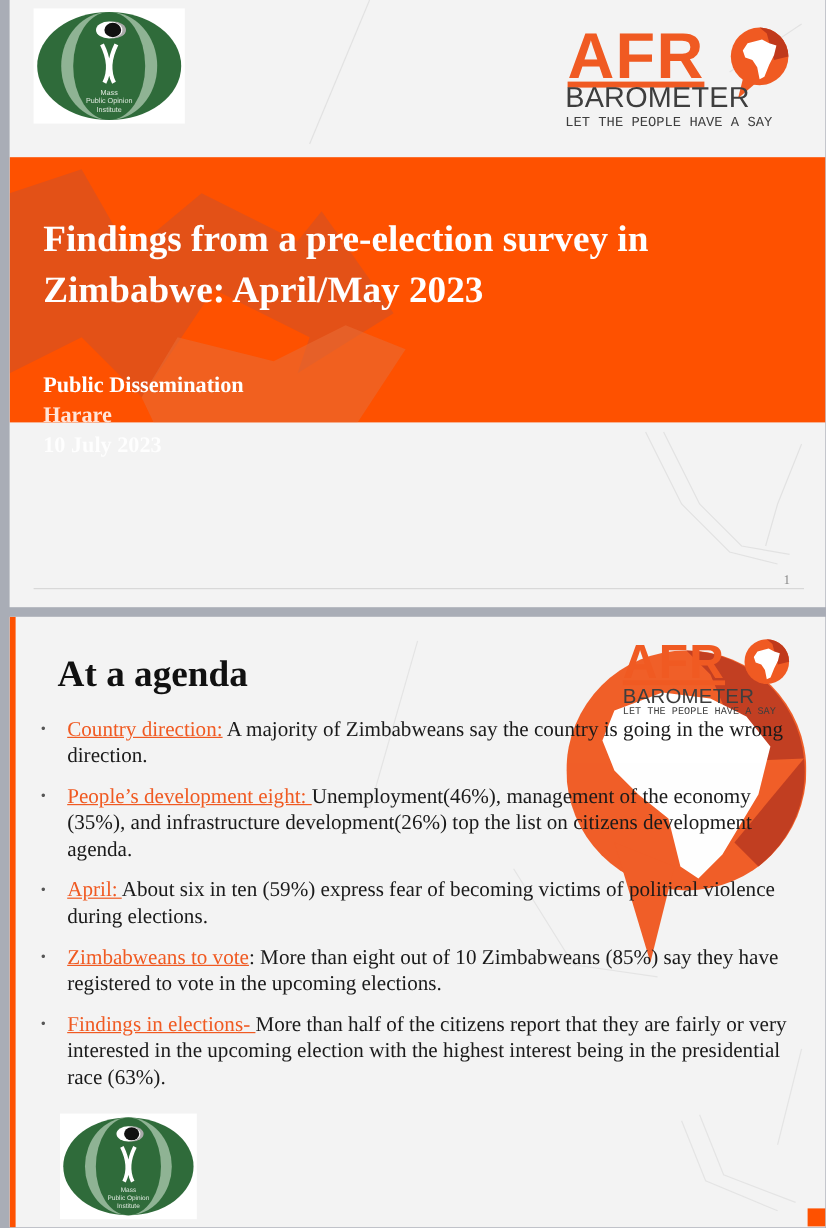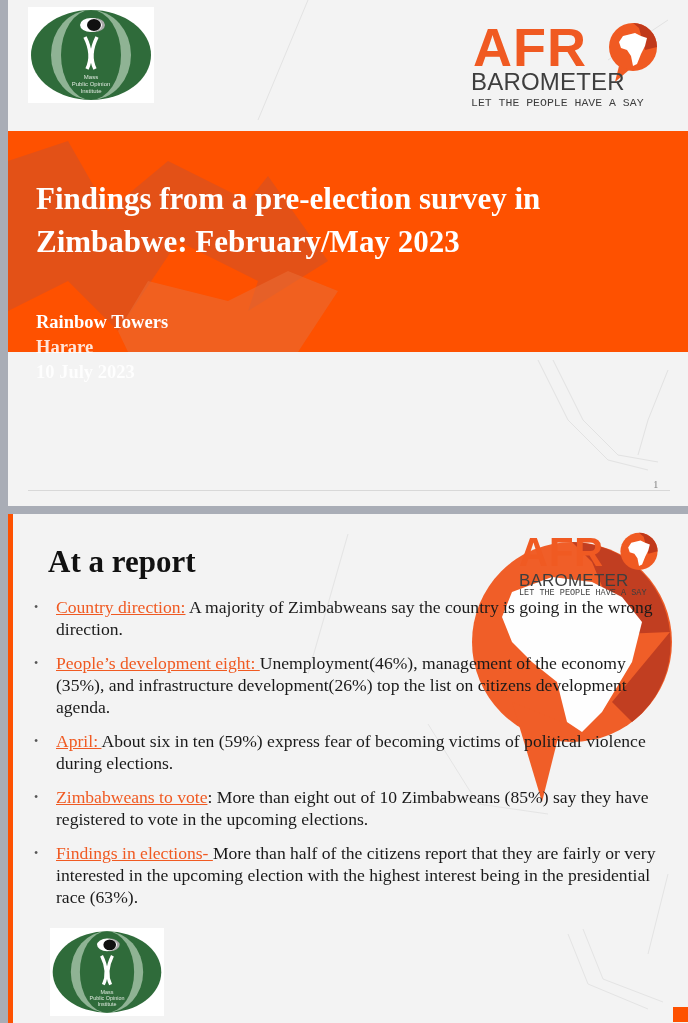--- a/index.html
+++ b/index.html
@@ -26,20 +26,21 @@
     .mpoi-logo svg { display: block; width: 100%; height: 100%; }
     #slide1 .mpoi-logo { left: 20px; top: 7px; width: 126px; height: 96px; }
 
     .afro-logo { position: absolute; }
     #slide1 .afro-logo { left: 455px; top: 20px; width: 200px; height: 92px; }
     .afro-word {
       position: absolute; left: 10px; top: 0;
       font-family: "Liberation Sans", sans-serif; font-weight: bold;
       font-size: 54px; letter-spacing: 1px; line-height: 54px;
       color: #f05a22;
+      text-decoration: underline;
     }
     .afro-bubble { position: absolute; }
     .baro-word {
       position: absolute; left: 8px; top: 49px;
       font-family: "Liberation Sans", sans-serif; font-weight: normal;
       font-size: 24px; line-height: 26px; color: #3e3e3e; letter-spacing: 0.2px;
     }
     .tagline {
       position: absolute; left: 8px; top: 76px;
       font-family: Liberation Mono, monospace;
@@ -148,25 +149,25 @@
     </svg>
     <div class="baro-word">BAROMETER</div>
     <div class="tagline">LET THE PEOPLE HAVE A SAY</div>
   </div>
 
   <div class="title-band">
     <svg class="band-arrows" width="680" height="221">
       <path d="M0 30 L60 10 L100 80 L160 30 L240 70 L260 45 L320 130 L240 180 L250 150 L170 110 L110 200 L60 150 L0 180 Z" fill="#d9521f" opacity="0.75"></path>
       <path d="M110 200 L140 150 L220 170 L280 140 L330 160 L290 221 L120 221 Z" fill="#e76a33" opacity="0.6"></path>
     </svg>
-    <h1 class="title-text">Findings from a pre-election survey in Zimbabwe: February/May 2023</h1>
+    <h1 class="title-text">Findings from a pre-election survey in Zimbabwe: April/May 2023</h1>
   </div>
 
   <div class="subtitle-block">
-    <div>Rainbow Towers</div>
+    <div>Public Dissemination</div>
     <div class="on-light">Harare</div>
     <div class="on-light">10 July 2023</div>
   </div>
 
   <div class="footer-line"></div>
   <div class="slide-num">1</div>
 </div>
 
 <div class="slide" id="slide2">
   <svg class="deco-lines" width="680" height="509">
@@ -193,21 +194,21 @@
     <div class="afro-word">AFR</div>
     <svg class="afro-bubble" style="left:104px;top:0px;" width="44" height="48" viewBox="0 0 56 62">
       <circle cx="28" cy="25" r="24" fill="#f05a22"></circle>
       <path d="M28 1 A24 24 0 0 1 52 25 L40 28 L34 6 Z" fill="#c0391b"></path>
       <path d="M18 14 L30 11 L36 14 L42 16 L40 24 L36 32 L32 42 L28 44 L26 34 L22 28 L16 26 L14 20 Z" fill="#fff"></path>
     </svg>
     <div class="baro-word">BAROMETER</div>
     <div class="tagline">LET THE PEOPLE HAVE A SAY</div>
   </div>
 
-  <h2 class="glance-title">At a report</h2>
+  <h2 class="glance-title">At a agenda</h2>
 
   <ul class="bullet-list">
     <li>
       <span class="dot">•</span>
       <span class="bullet-label">Country direction:</span><span> A majority of Zimbabweans say the country is going in the wrong direction.</span>
     </li>
     <li>
       <span class="dot">•</span>
       <span class="bullet-label">People’s development eight: </span><span>Unemployment(46%), management of the economy (35%), and infrastructure development(26%) top the list on citizens development agenda.</span>
     </li>

